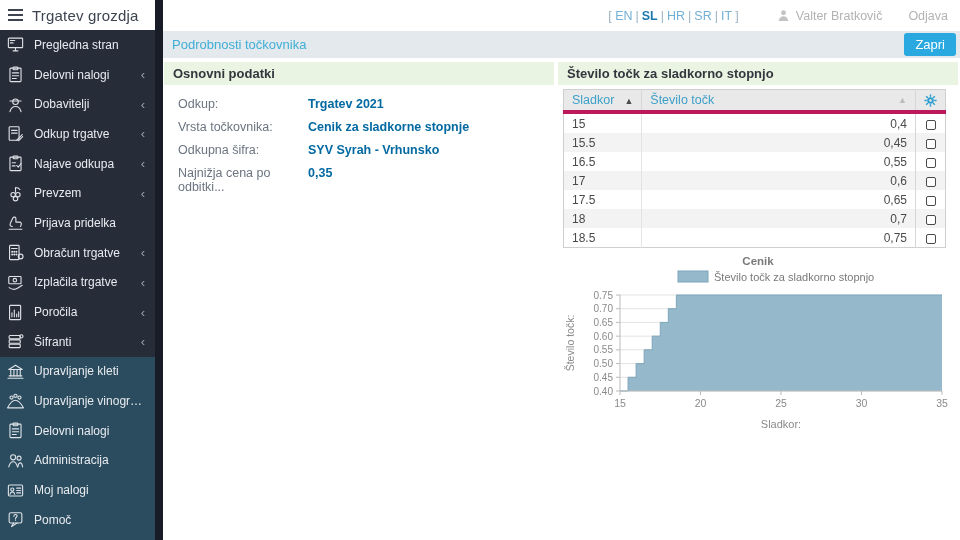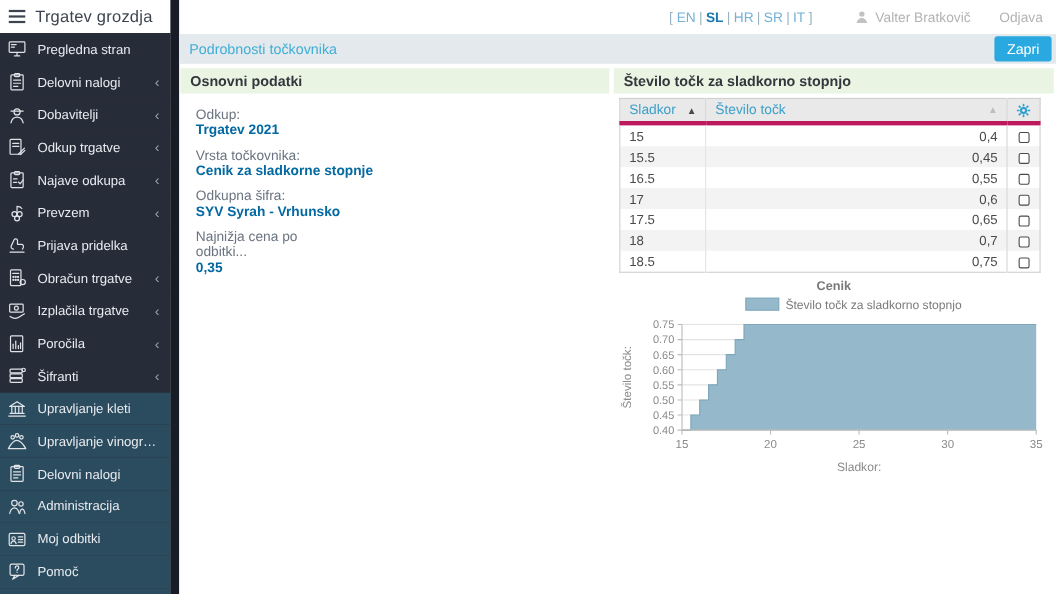--- a/index.html
+++ b/index.html
@@ -46,21 +46,21 @@
                border-radius:3px; font-size:13px; padding:4px 11px; cursor:pointer;
                font-family:"Liberation Sans", sans-serif; }
 
   .content { flex:1; display:flex; padding:4px 2px 0 1px; gap:4px; }
   .panel-head { background:#e9f4e3; color:#33373d; font-weight:bold; font-size:13px;
                 padding:4px 9px; }
   .panel.left { width:390px; flex:0 0 390px; }
   .panel.right { flex:1; }
 
   .fields { padding:12px 14px; }
-  .frow { display:flex; margin-bottom:9px;flex-direction:column; }
+  .frow { display:flex; margin-bottom:9px; }
   .frow .flabel { width:130px; color:#6b7480; font-size:12.5px; }
   .frow .fvalue { color:#0369a1; font-size:12.5px; font-weight:bold; }
 
   
   .grid-wrap { padding:4px 12px 0 5px; }
   table.grid { width:100%; border-collapse:collapse; font-size:12px;
                border:1px solid #cfcfcf; }
   table.grid th { background:#e9e9e9; color:#3da0c9; font-weight:normal;
                   text-align:left; padding:3px 8px; border-bottom:4px solid #be185d;
                   font-size:12.5px; cursor:pointer; }
@@ -252,21 +252,21 @@
         </div>
         <div class="side-item teal">
           <span class="side-icon"><svg viewBox="0 0 24 24">
               <rect x="3" y="5" width="18" height="14" rx="1.5"></rect>
               <circle cx="8" cy="10.8" r="2"></circle>
               <path d="M5 16.8c.5-2 1.5-3 3-3s2.5 1 3 3"></path>
               <line x1="13.5" y1="9" x2="18.5" y2="9"></line>
               <line x1="13.5" y1="12" x2="18.5" y2="12"></line>
               <line x1="13.5" y1="15" x2="18.5" y2="15"></line>
             </svg></span>
-          <span class="lbl">Moj odbitki</span>
+          <span class="lbl">Moj nalogi</span>
         </div>
         <div class="side-item teal">
           <span class="side-icon"><svg viewBox="0 0 24 24">
               <rect x="4" y="3.5" width="16" height="13" rx="2"></rect>
               <path d="M9.5 16.5l-2.5 4.5 7-4.5"></path>
               <path d="M10 8c0-1.5 1-2.3 2-2.3s2 .8 2 2c0 1.4-2 1.6-2 3.2m0 1.8v.3"></path>
             </svg></span>
           <span class="lbl">Pomoč</span>
         </div>
         <div class="side-item teal">

